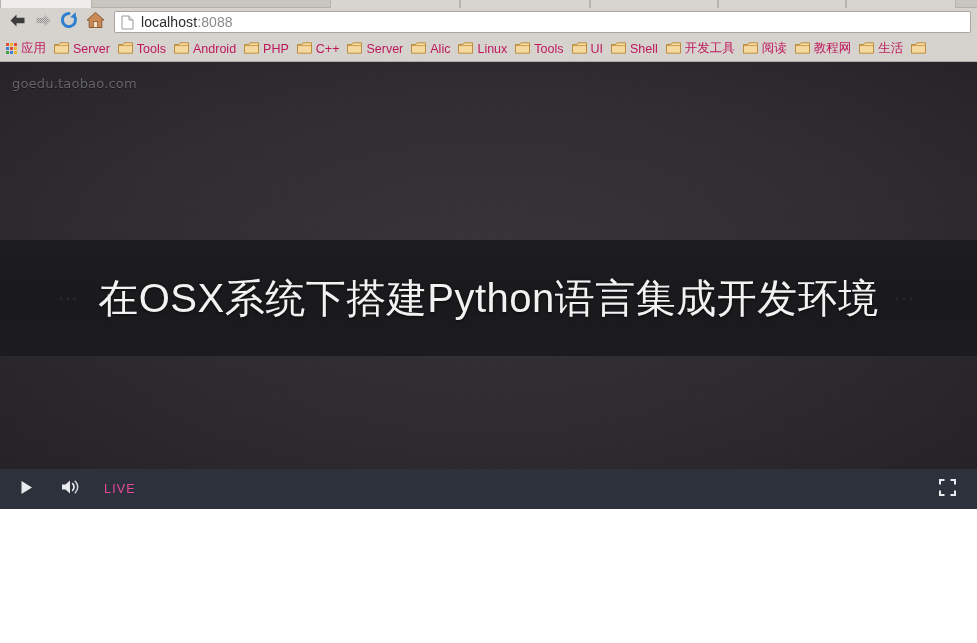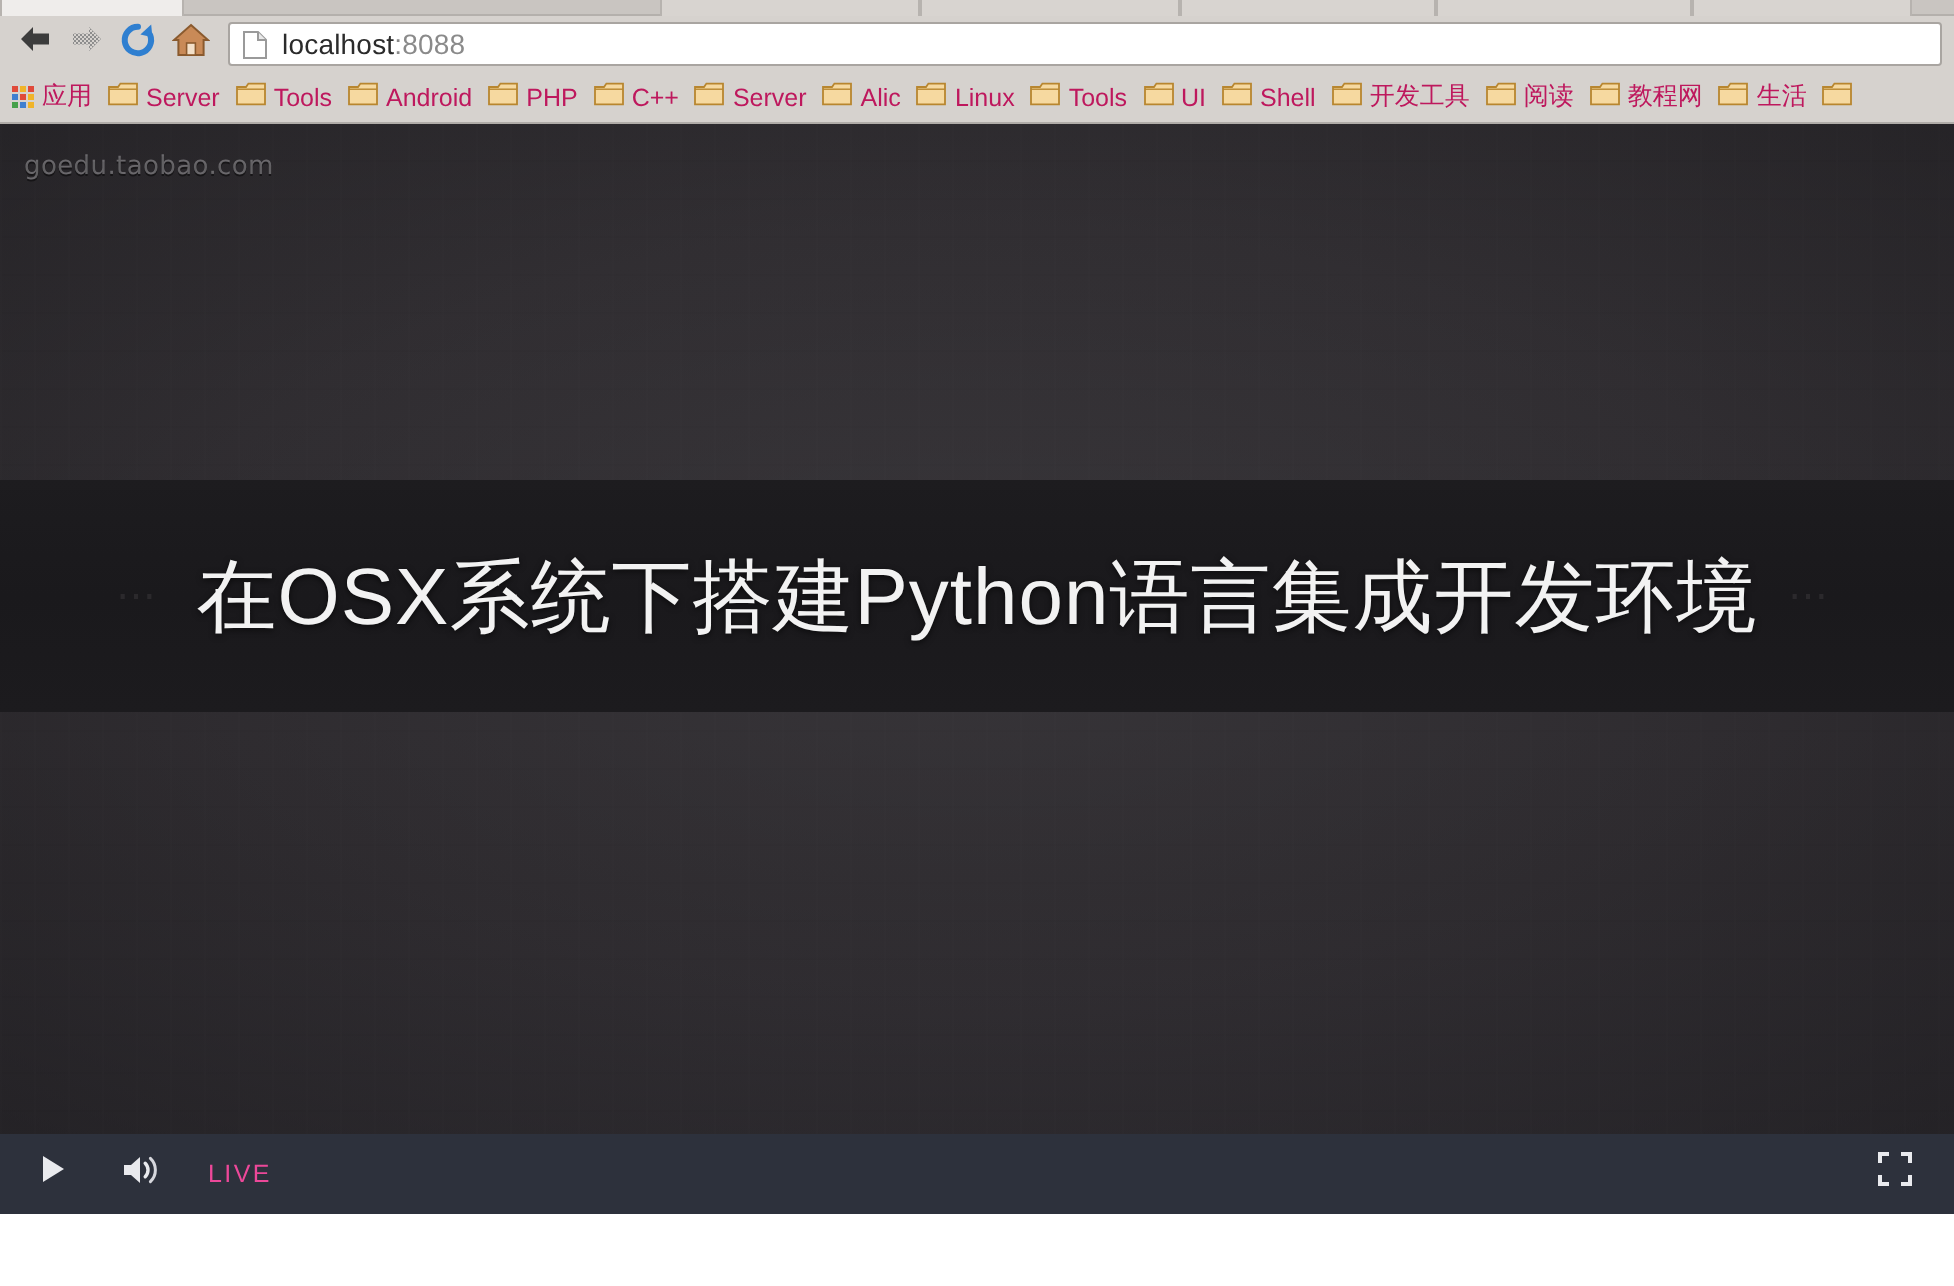--- a/index.html
+++ b/index.html
@@ -118,21 +118,21 @@
     grid-template-columns: repeat(3, 3px);
     grid-template-rows: repeat(3, 3px);
     gap: 1px;
   }
   .apps-grid i { display: block; width: 3px; height: 3px; }
 
   
   .player {
     position: relative;
     width: 977px;
-    height: 545px;
+    height: 447px;
     background: #333033;
     overflow: hidden;
   }
   .video-bg {
     position: absolute;
     inset: 0;
     background:
       radial-gradient(ellipse 75% 65% at 50% 45%, rgba(62,60,64,0.55) 0%, rgba(40,38,42,0.2) 55%, rgba(24,23,26,0.55) 100%),
       linear-gradient(180deg, #343135 0%, #312e32 40%, #2f2c30 70%, #343136 100%);
   }

